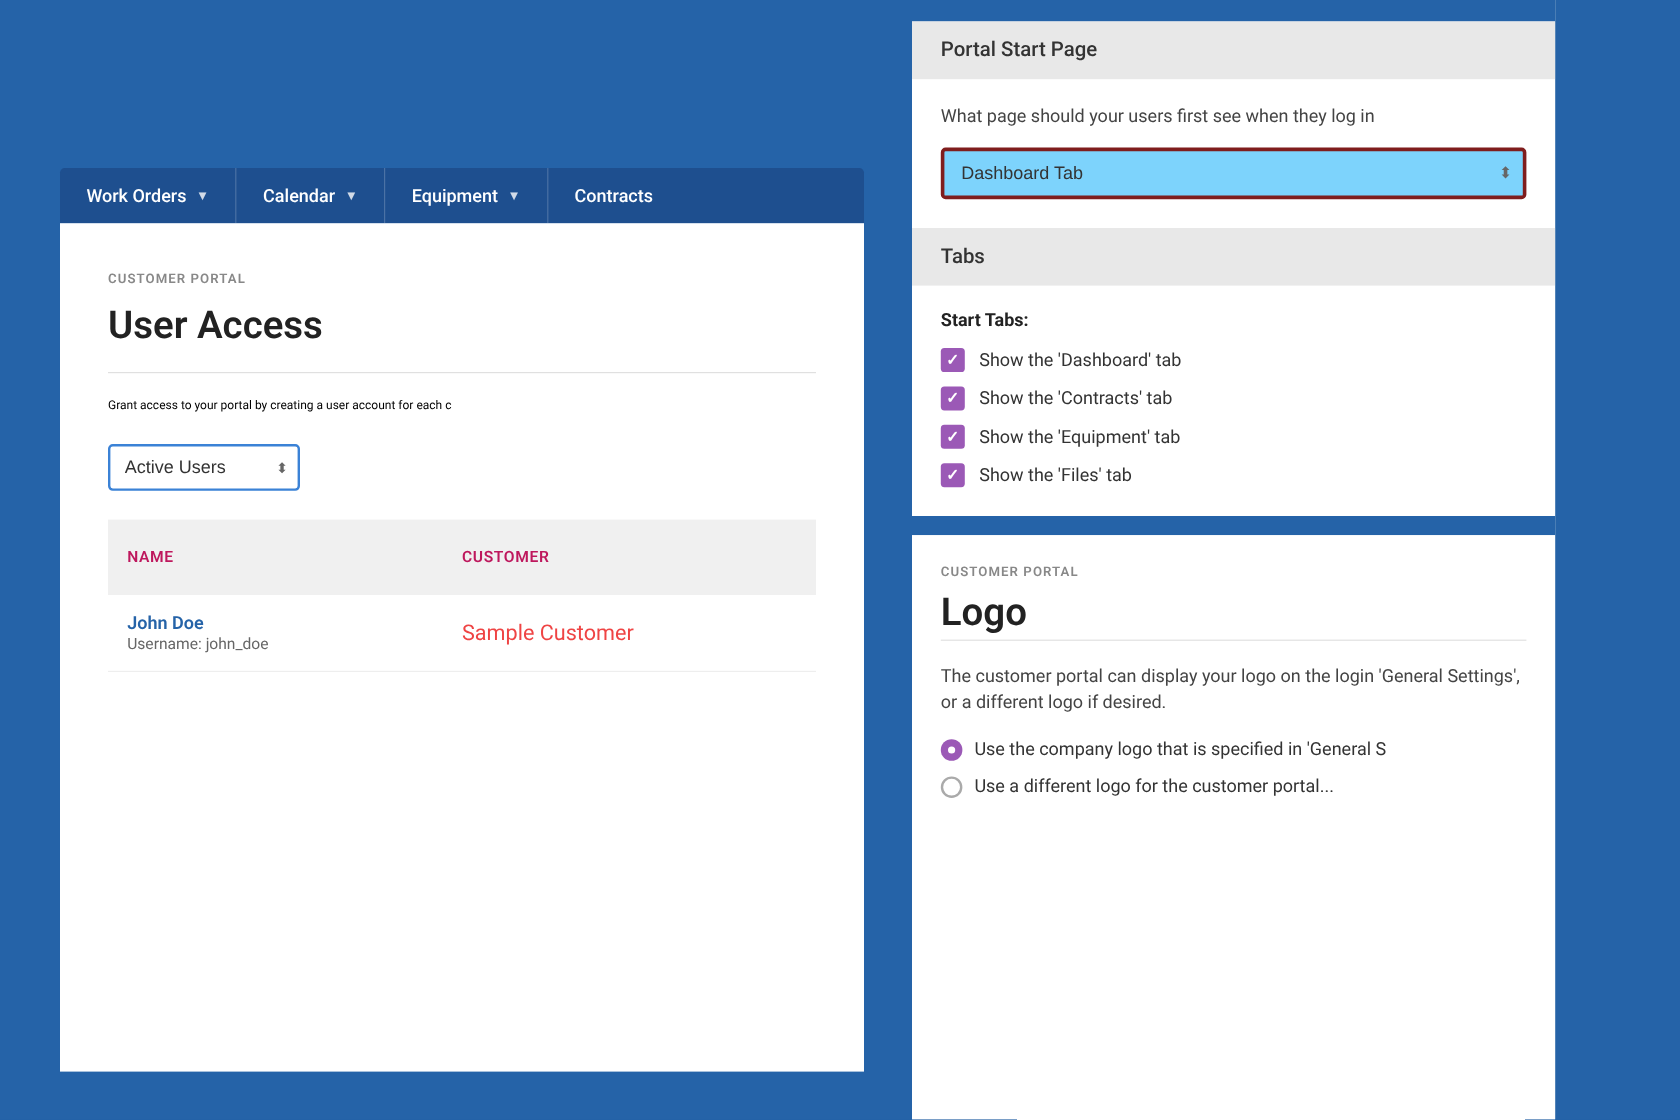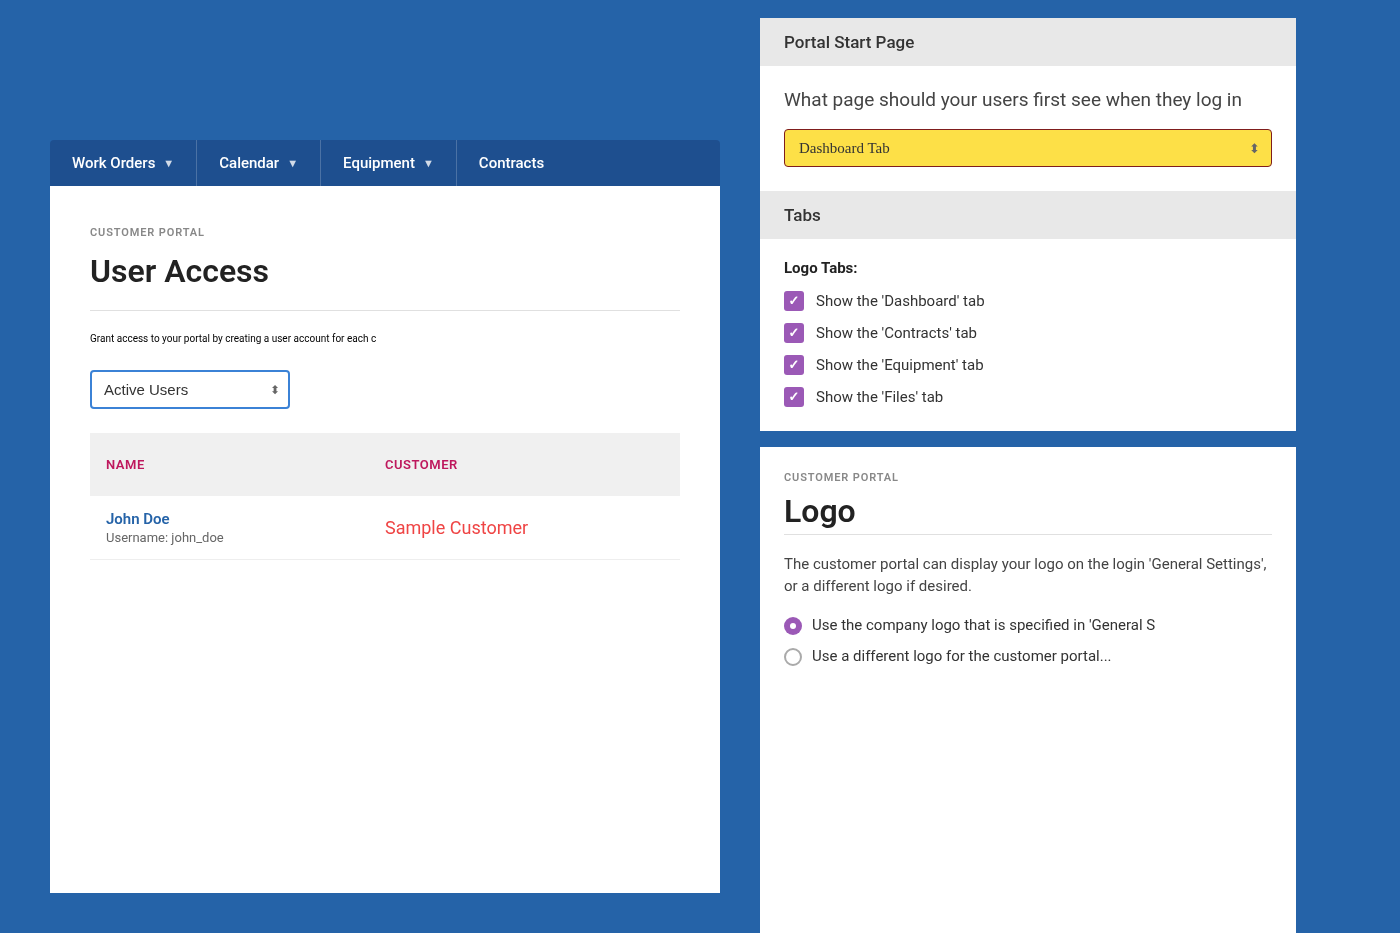--- a/index.html
+++ b/index.html
@@ -91,21 +91,21 @@
 
     .description {
       font-size: 10px;
       color: #000000;
       margin-bottom: 24px;
       line-height: 1.5;
     }
 
     .filter-select-wrapper {
       position: relative;
-      width: 200px;
+      width: 160px;
       margin-bottom: 24px;
     }
 
     .filter-select-wrapper select {
       width: 100%;
       padding: 9px 35px 9px 12px;
       border: 2px solid #3b82d6;
       border-radius: 4px;
       font-size: 15px;
       color: #333;
@@ -194,43 +194,42 @@
       font-size: 17px;
       font-weight: 500;
       color: #333;
     }
 
     .settings-section-body {
       padding: 20px 24px 24px;
     }
 
     .portal-start-desc {
-      font-size: 19px;
+      font-size: 15px;
       color: #444;
       margin-bottom: 14px;
       line-height: 1.5;
     }
 
     .portal-start-select {
       position: relative;
       width: 100%;
     }
 
     .portal-start-select select {
       width: 100%;
       padding: 10px 40px 10px 14px;
-      border: 1px solid #7f1d1d;
+      border: 3px solid #7f1d1d;
       border-radius: 4px;
       font-size: 15px;
       color: #333;
-      background: #fde047;
+      background: #7dd3fc;
       appearance: none;
       -webkit-appearance: none;
       cursor: pointer;
-      font-family: Liberation Serif, serif;
     }
 
     .portal-start-select::after {
       content: '⬍';
       position: absolute;
       right: 12px;
       top: 50%;
       transform: translateY(-50%);
       color: #666;
       font-size: 13px;
@@ -438,21 +437,21 @@
           <option>Equipment Tab</option>
           <option>Files Tab</option>
         </select>
       </div>
     </div>
   </div>
 
   <div class="settings-section">
     <div class="tabs-section-header">Tabs</div>
     <div class="tabs-section-body">
-      <div class="main-tabs-label">Logo Tabs:</div>
+      <div class="main-tabs-label">Start Tabs:</div>
 
       <div class="checkbox-item">
         <div class="checkbox-checked"></div>
         <span>Show the 'Dashboard' tab</span>
       </div>
       <div class="checkbox-item">
         <div class="checkbox-checked"></div>
         <span>Show the 'Contracts' tab</span>
       </div>
       <div class="checkbox-item">

